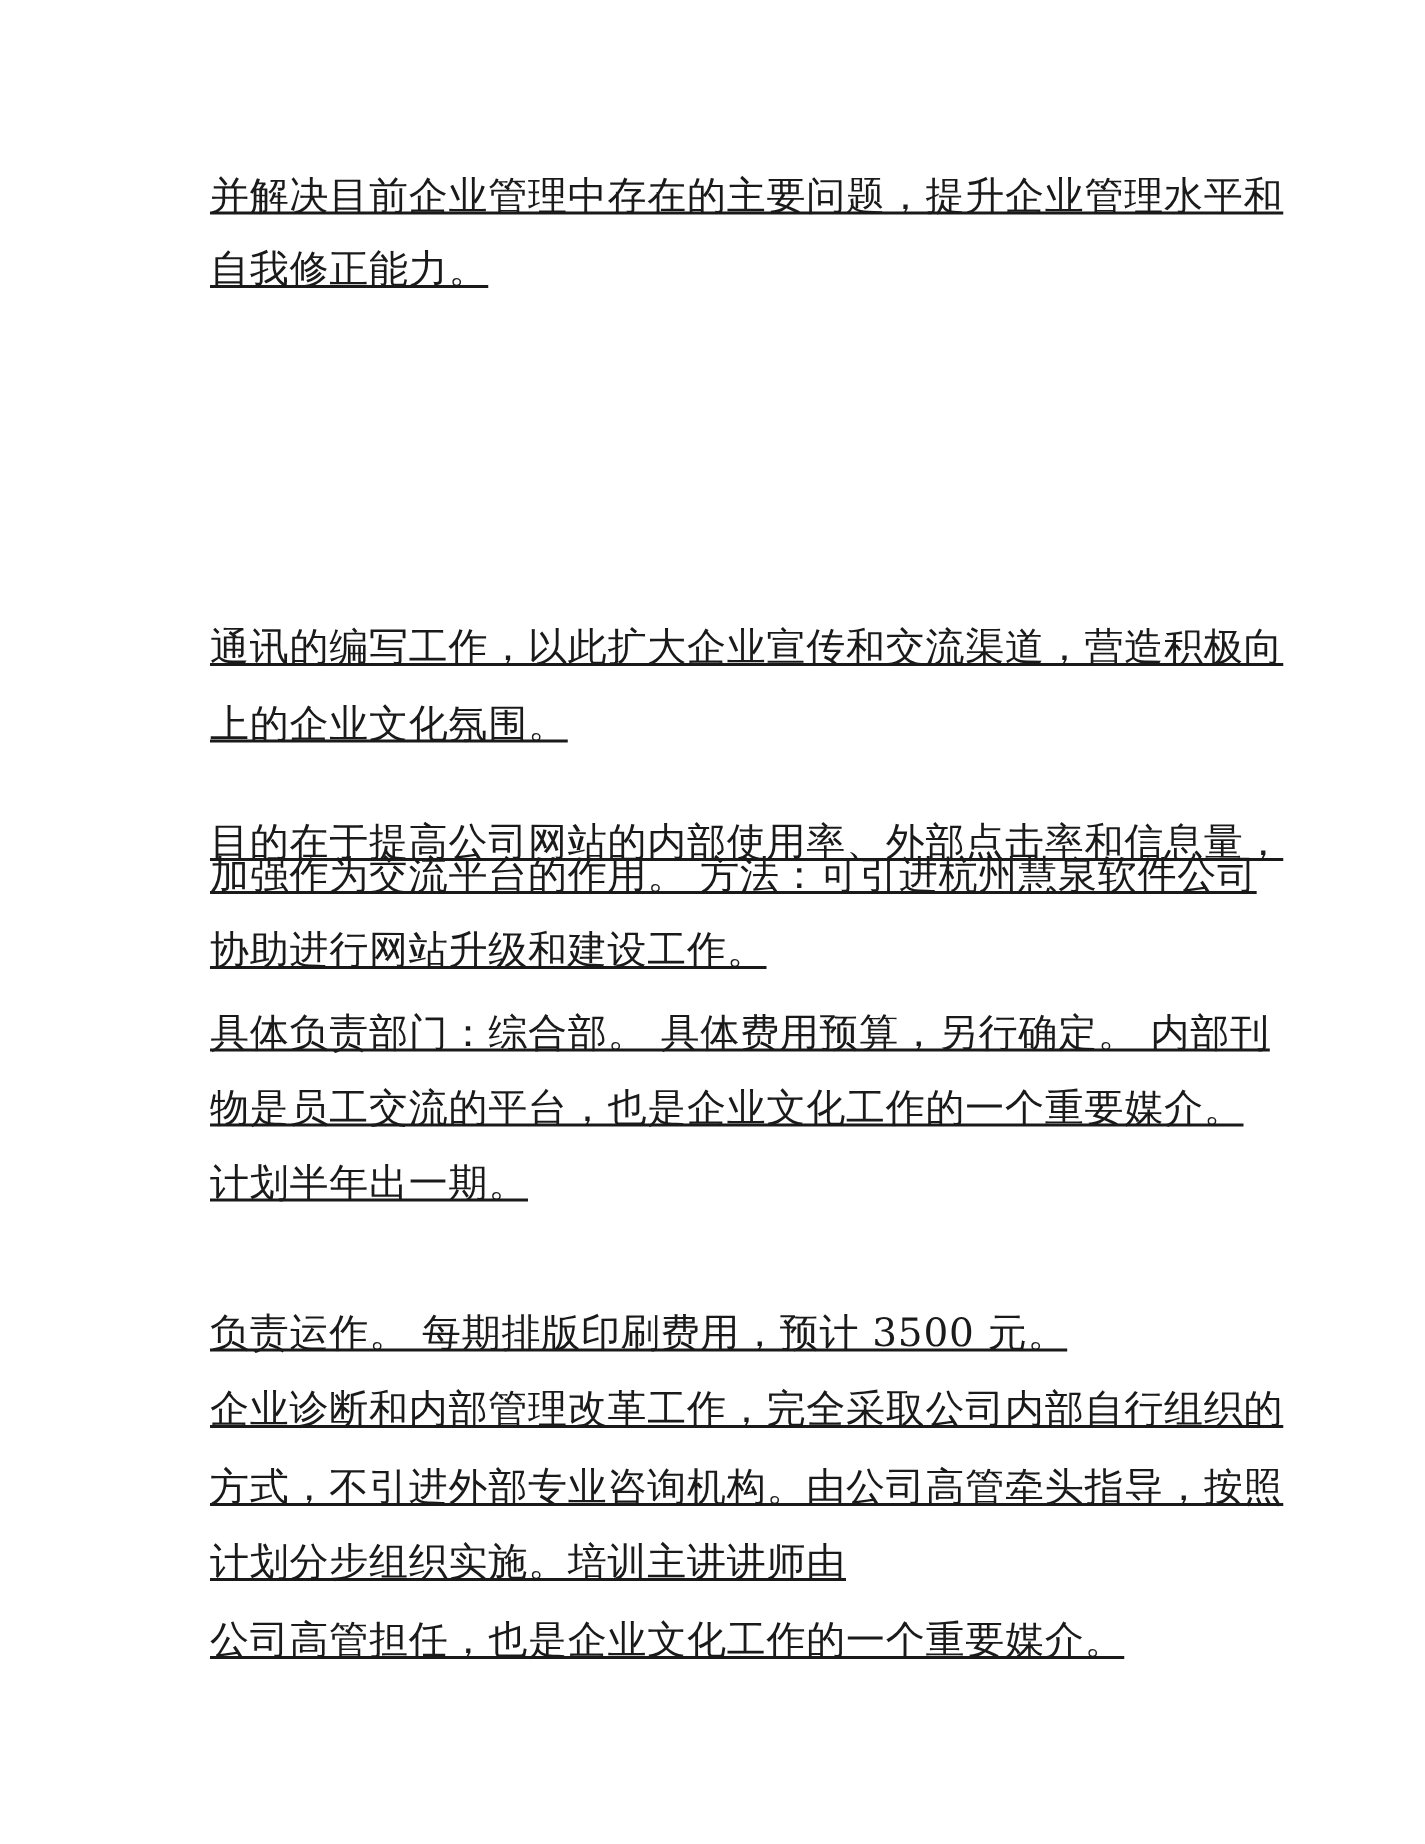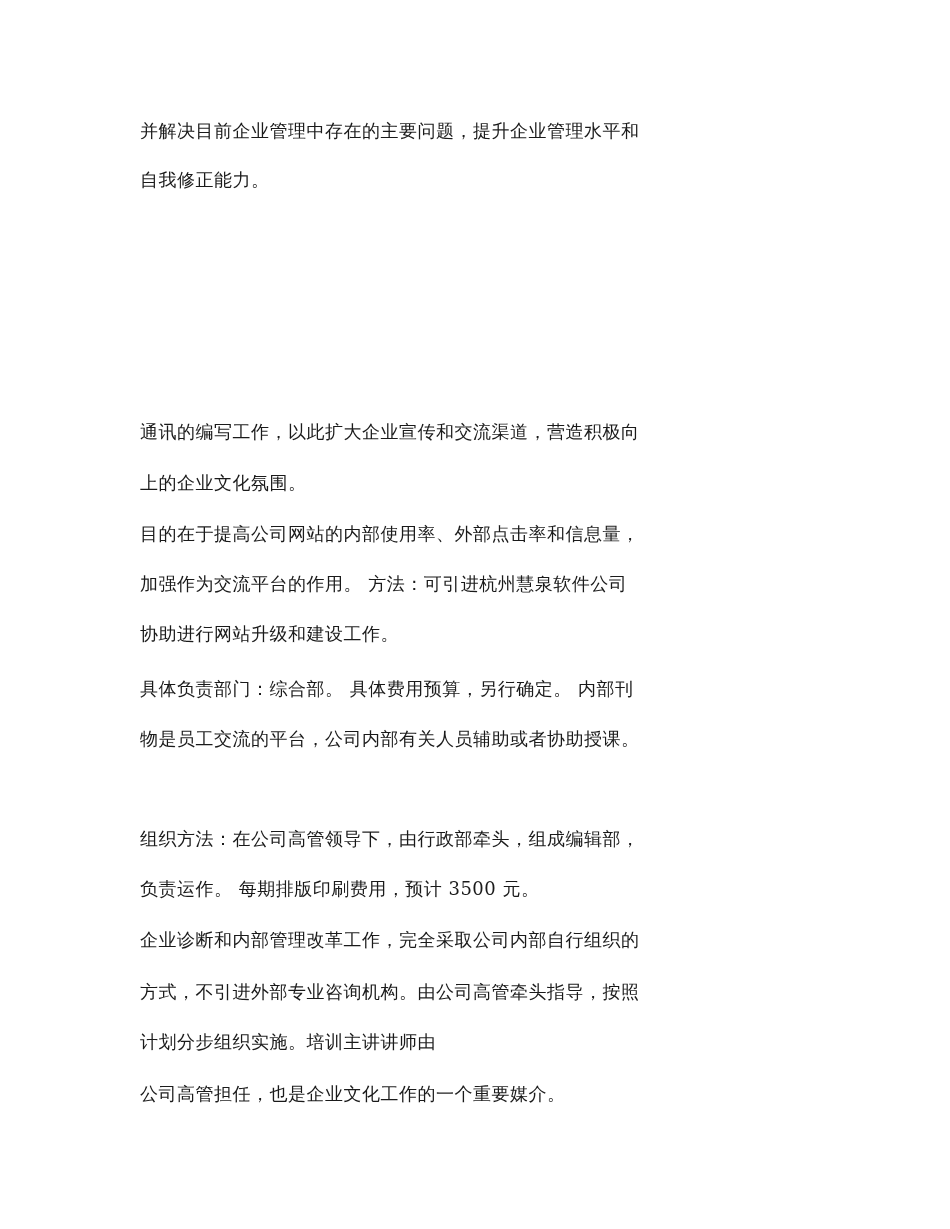--- a/index.html
+++ b/index.html
@@ -19,38 +19,39 @@
       position: absolute;
       left: 0;
       top: 0;
       width: 950px;
       height: 1229px;
       background: #ffffff;
     }
     .line {
       position: absolute;
       left: 140px;
-      font-size: 18px;
+      font-size: 26px;
       line-height: 28px;
       white-space: nowrap;
       letter-spacing: 0.5px;
+      text-decoration: underline;
     }
   </style>
 </head>
 <body>
 
 <div class="page">
   <div class="line" style="top:117px">并解决目前企业管理中存在的主要问题，提升企业管理水平和</div>
   <div class="line" style="top:166px">自我修正能力。</div>
   <div class="line" style="top:418px">通讯的编写工作，以此扩大企业宣传和交流渠道，营造积极向</div>
   <div class="line" style="top:469px">上的企业文化氛围。</div>
-  <div class="line" style="top:520px">目的在于提高公司网站的内部使用率、外部点击率和信息量，</div>
+  <div class="line" style="top:548px">目的在于提高公司网站的内部使用率、外部点击率和信息量，</div>
   <div class="line" style="top:570px">加强作为交流平台的作用。 方法：可引进杭州慧泉软件公司</div>
   <div class="line" style="top:620px">协助进行网站升级和建设工作。</div>
   <div class="line" style="top:675px">具体负责部门：综合部。 具体费用预算，另行确定。 内部刊</div>
-  <div class="line" style="top:725px">物是员工交流的平台，公司内部有关人员辅助或者协助授课。</div>
-  <div class="line" style="top:825px">组织方法：在公司高管领导下，由行政部牵头，组成编辑部，</div>
+  <div class="line" style="top:725px">物是员工交流的平台，也是企业文化工作的一个重要媒介。</div>
+  <div class="line" style="top:775px">计划半年出一期。</div>
   <div class="line" style="top:875px">负责运作。 每期排版印刷费用，预计 3500 元。</div>
   <div class="line" style="top:926px">企业诊断和内部管理改革工作，完全采取公司内部自行组织的</div>
   <div class="line" style="top:978px">方式，不引进外部专业咨询机构。由公司高管牵头指导，按照</div>
   <div class="line" style="top:1028px">计划分步组织实施。培训主讲讲师由</div>
   <div class="line" style="top:1080px">公司高管担任，也是企业文化工作的一个重要媒介。</div>
 </div>
 
 </body></html>

